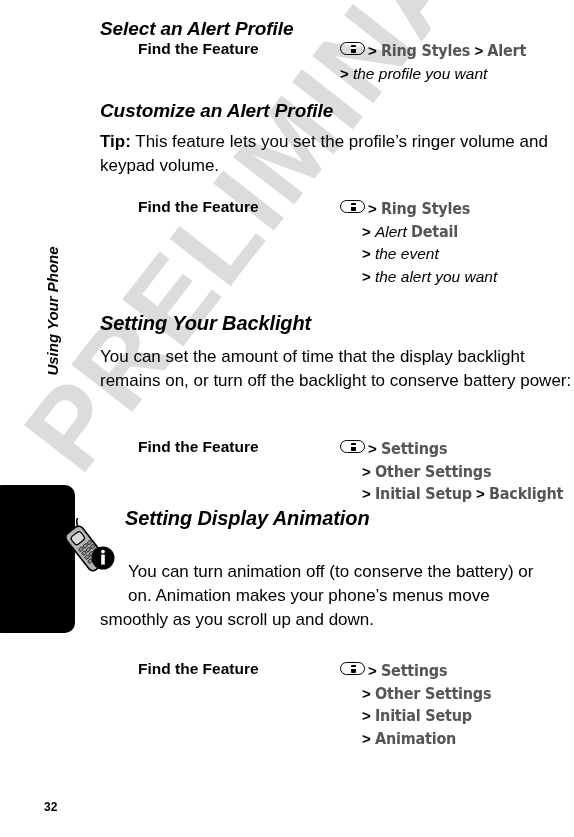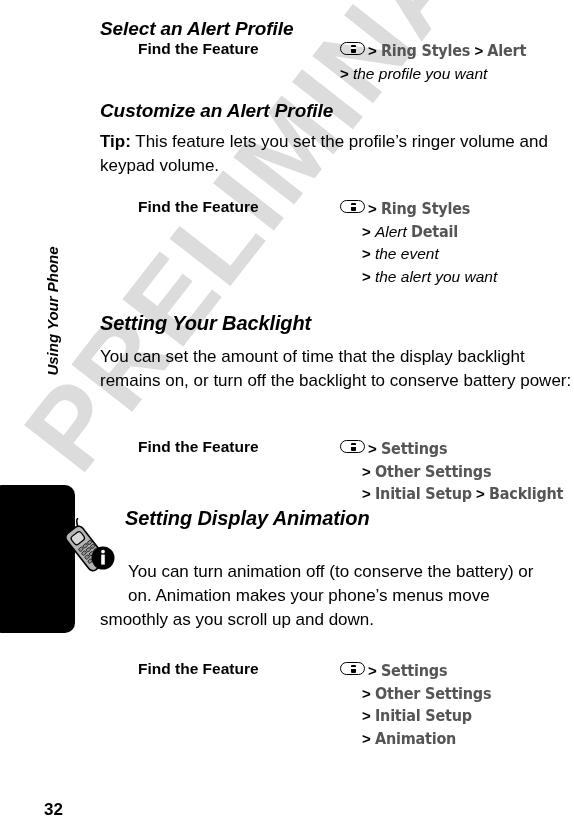--- a/index.html
+++ b/index.html
@@ -168,21 +168,21 @@
     left: 10px; top: 4.4px;
     width: 5px; height: 1.4px;
     background: #fff;
   }
 
   
   #page-number {
     position: absolute;
     left: 44px;
     top: 800px;
-    font-size: 17px;
+    font-size: 12px;
     font-weight: bold;
     color: #000;
     z-index: 2;
   }
 
   
   .abs { position: absolute; left: 0; }
   .wrap-para { position: absolute; left: 0; width: 474px; }
   .indent-line { display: block; padding-left: 28px; }
   .indent-line2 { display: block; padding-left: 22px; }

